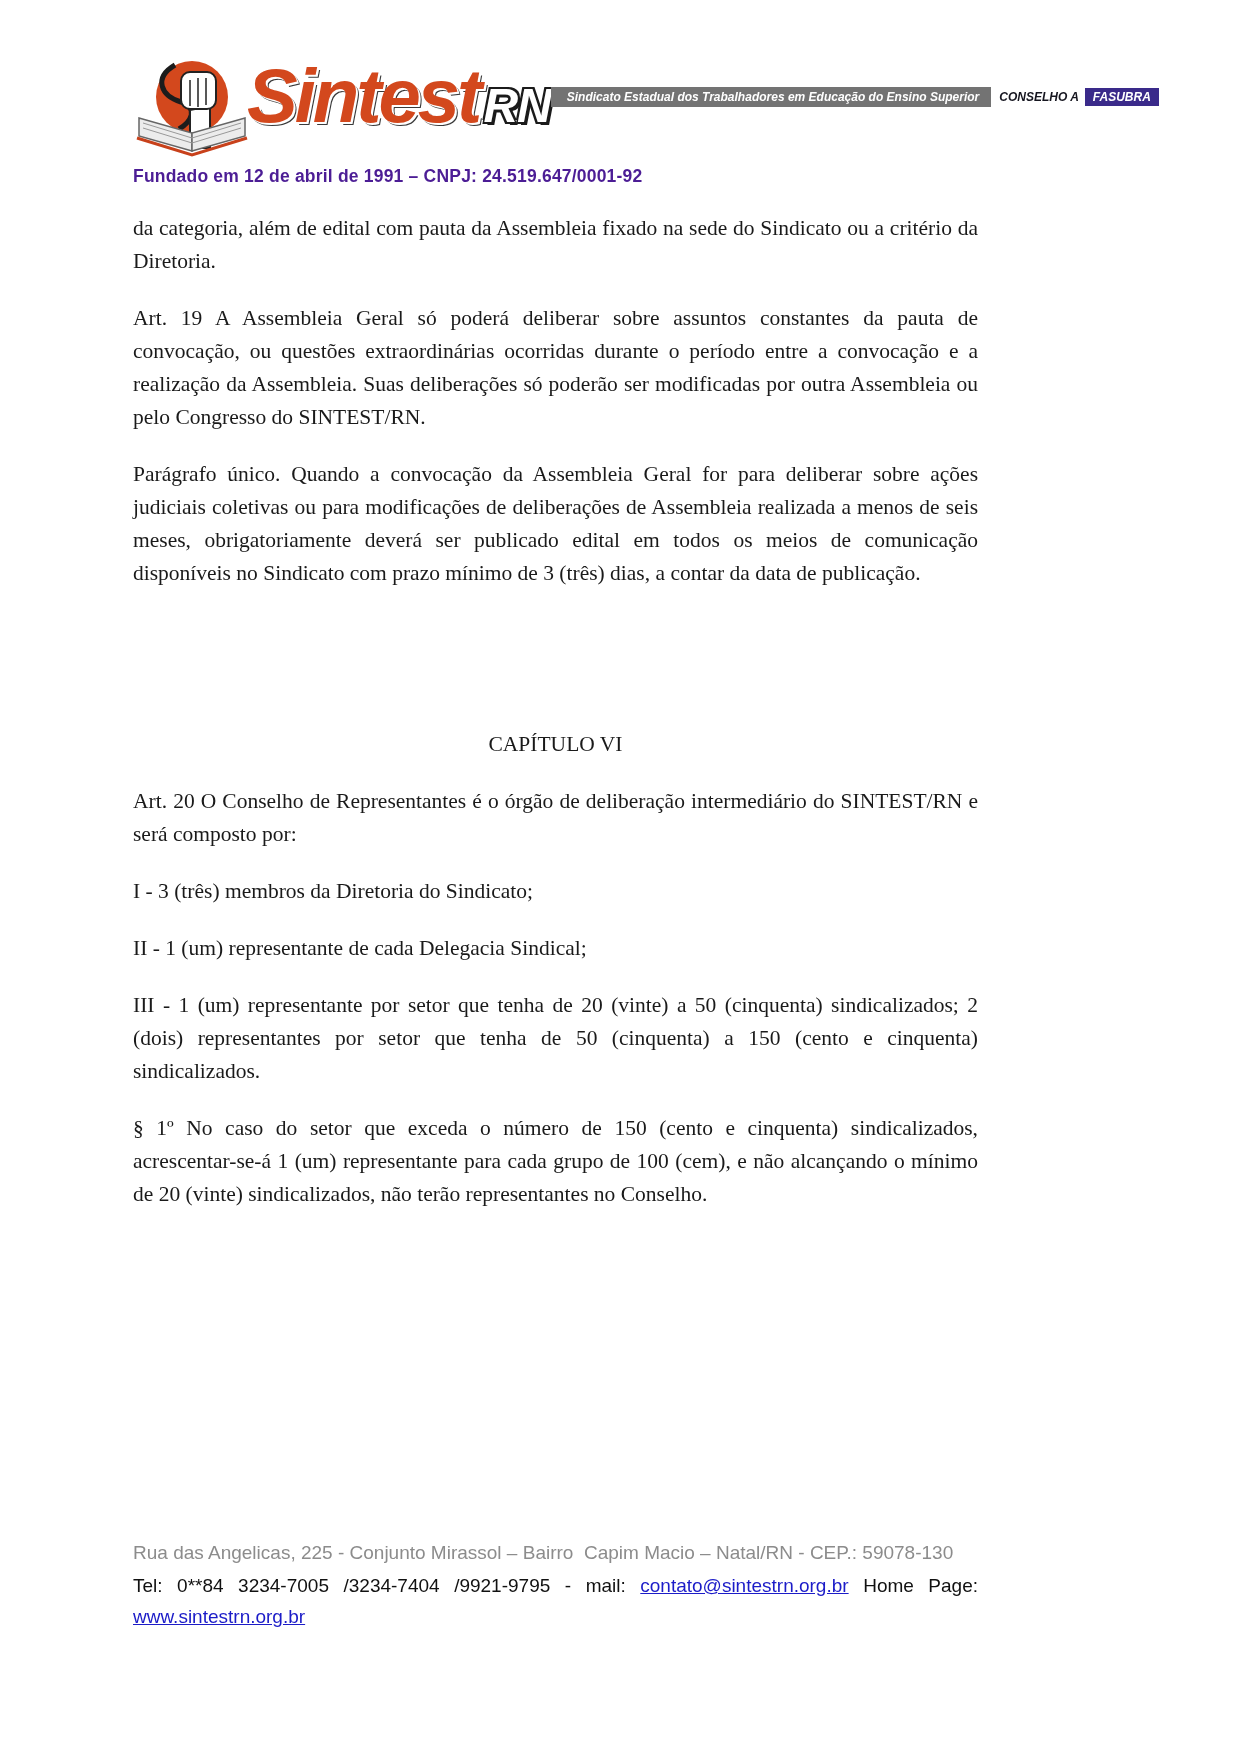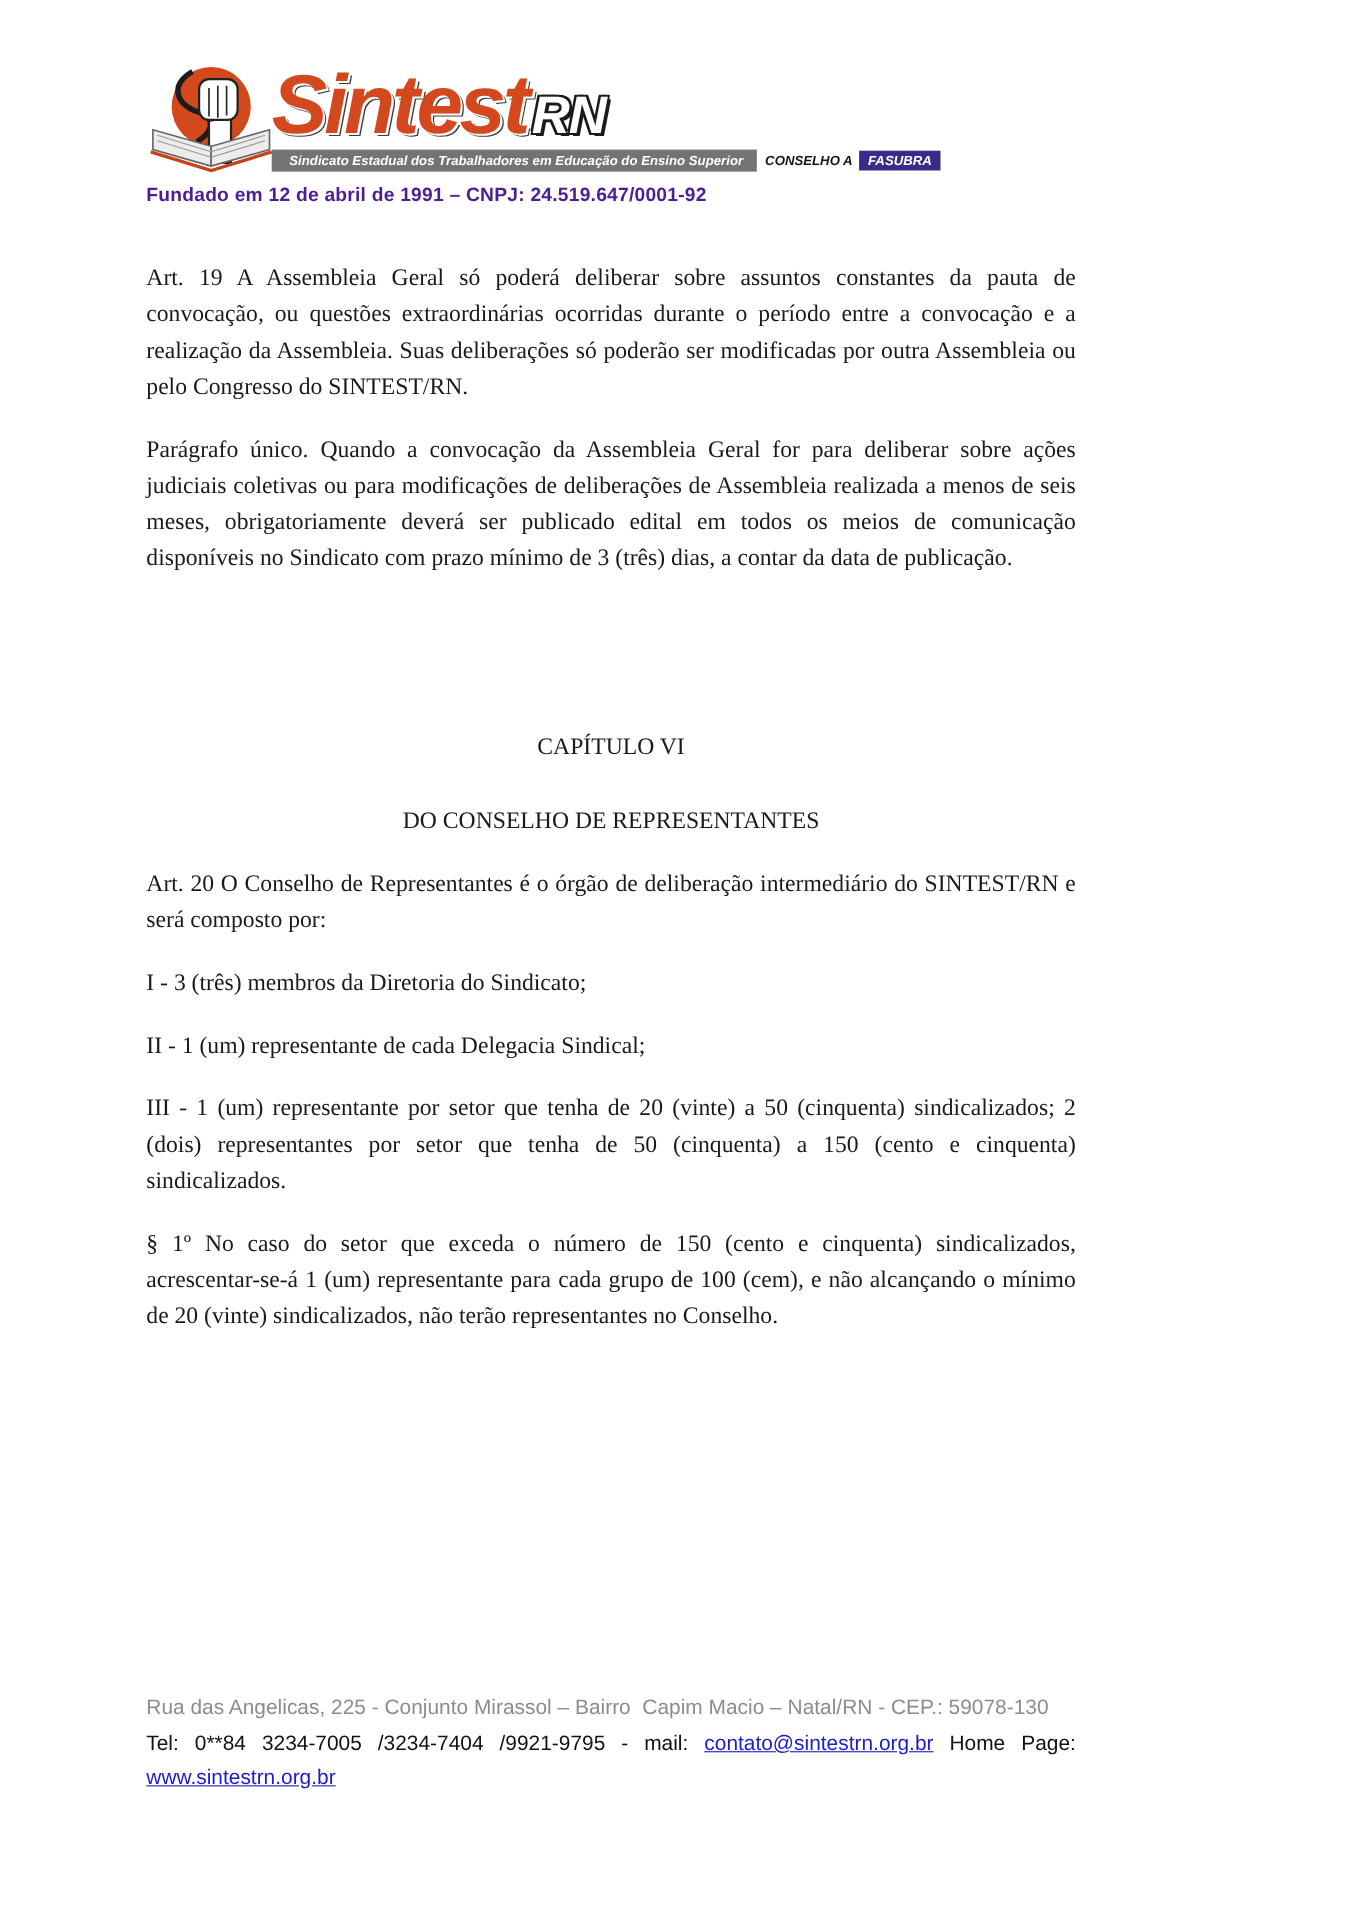--- a/index.html
+++ b/index.html
@@ -11,21 +11,21 @@
     background: #ffffff;
     overflow: hidden;
     font-family: "Liberation Serif", serif;
     color: #1a1a1a;
   }
 
   
   .header { position: absolute; left: 133px; top: 58px; width: 900px; }
   .logo { display: flex; align-items: flex-start; }
   .logo-icon { flex: 0 0 auto; }
-  .logo-right { margin-left: -4px; display: flex; flex-direction: column; }
+  .logo-right { margin-left: -4px; display: flex; }
   .brand-row { display: flex; align-items: baseline; height: 76px; }
   .brand {
     font-family: "Liberation Sans", sans-serif;
     font-size: 76px; font-weight: bold; font-style: italic;
     letter-spacing: -3px; line-height: 76px;
     color: #d3481d;
     text-shadow: 2px 2px 0 #ffffff, 3px 3px 0 #3a3a3a;
   }
   .brand-suffix {
     font-family: "Liberation Sans", sans-serif;
@@ -122,24 +122,24 @@
           <span class="tagline-bar">Sindicato Estadual dos Trabalhadores em Educação do Ensino Superior</span>
           <span class="affiliation-prefix">CONSELHO A</span>
           <span class="affiliation-badge">FASUBRA</span>
         </div>
       </div>
     </div>
     <div class="founded">Fundado em 12 de abril de 1991 – CNPJ: 24.519.647/0001-92</div>
   </header>
 
   <main class="body-text">
+    <p class="first">da categoria, além de edital com pauta da Assembleia fixado na sede do Sindicato ou a critério da Diretoria.</p>
     <p>Art. 19 A Assembleia Geral só poderá deliberar sobre assuntos constantes da pauta de convocação, ou questões extraordinárias ocorridas durante o período entre a convocação e a realização da Assembleia. Suas deliberações só poderão ser modificadas por outra Assembleia ou pelo Congresso do SINTEST/RN.</p>
     <p>Parágrafo único. Quando a convocação da Assembleia Geral for para deliberar sobre ações judiciais coletivas ou para modificações de deliberações de Assembleia realizada a menos de seis meses, obrigatoriamente deverá ser publicado edital em todos os meios de comunicação disponíveis no Sindicato com prazo mínimo de 3 (três) dias, a contar da data de publicação.</p>
     <h2 class="chapter-title">CAPÍTULO VI</h2>
-    <h3 class="chapter-subtitle">DO CONSELHO DE REPRESENTANTES</h3>
     <p>Art. 20 O Conselho de Representantes é o órgão de deliberação intermediário do SINTEST/RN e será composto por:</p>
     <p>I - 3 (três) membros da Diretoria do Sindicato;</p>
     <p>II - 1 (um) representante de cada Delegacia Sindical;</p>
     <p>III - 1 (um) representante por setor que tenha de 20 (vinte) a 50 (cinquenta) sindicalizados; 2 (dois) representantes por setor que tenha de 50 (cinquenta) a 150 (cento e cinquenta) sindicalizados.</p>
     <p>§ 1º No caso do setor que exceda o número de 150 (cento e cinquenta) sindicalizados, acrescentar-se-á 1 (um) representante para cada grupo de 100 (cem), e não alcançando o mínimo de 20 (vinte) sindicalizados, não terão representantes no Conselho.</p>
   </main>
 
   <footer class="footer">
     <div class="address">Rua das Angelicas, 225 - Conjunto Mirassol – Bairro  Capim Macio – Natal/RN - CEP.: 59078-130</div>
     <div class="tel-line">

